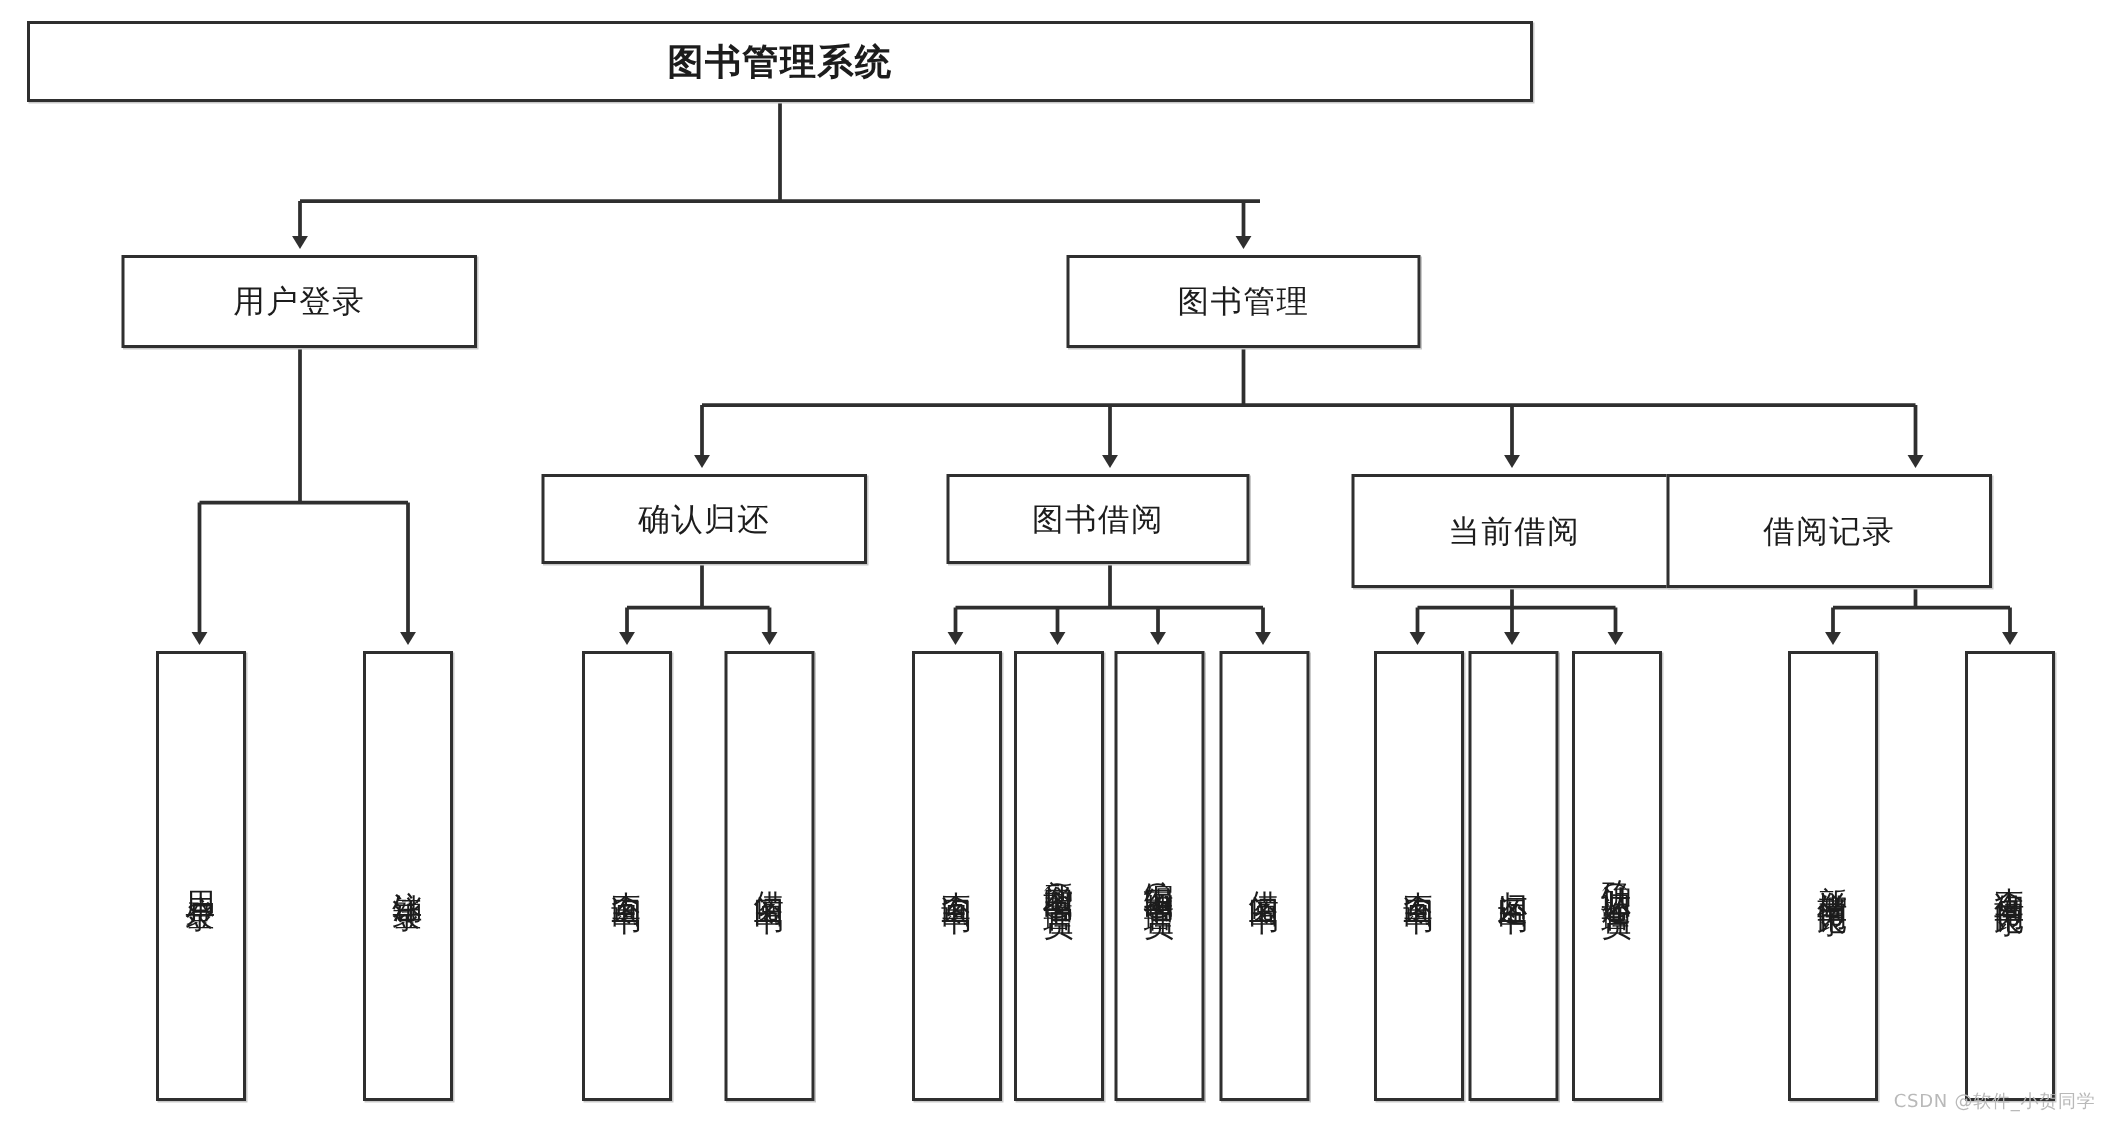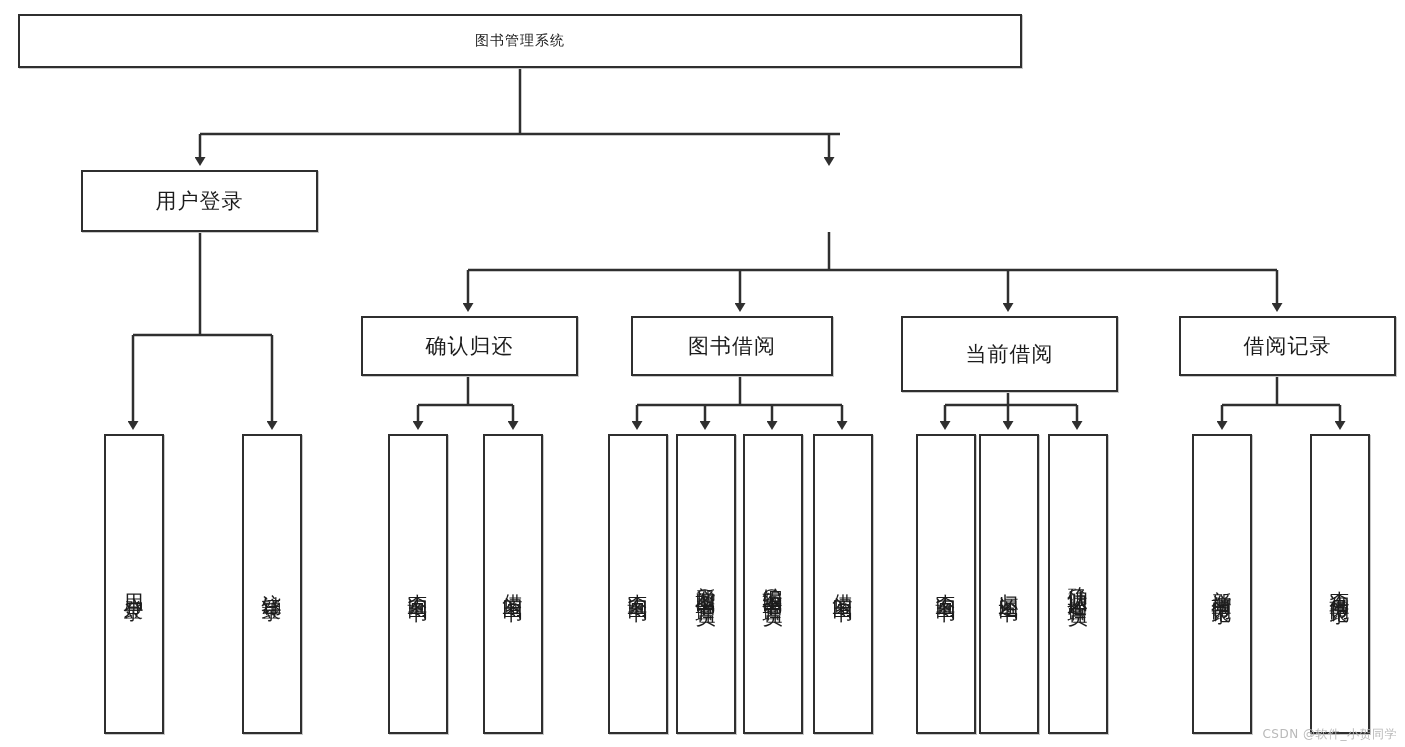--- a/index.html
+++ b/index.html
@@ -33,21 +33,22 @@
     align-items: center;
     justify-content: center;
     color: #1c1c1c;
     box-shadow: 1px 1px 0 #c9c9c9;
   }
   .node.h {
     font-size: 21px;
     letter-spacing: 1px;
   }
   .node.root {
-    font-size: 14px;
+    font-size: 24px;
+    font-weight: bold;
   }
   .node.v {
     font-size: 20px;
   }
   .node.v .vtext {
     writing-mode: vertical-rl;
     text-orientation: upright;
     letter-spacing: 3px;
     line-height: 1;
     white-space: nowrap;
@@ -129,34 +130,37 @@
   </svg>
 
   <div class="node root h" style="left:18px; top:14px; width:1004px; height:54px;">
     <span class="label">图书管理系统</span>
   </div>
 
   <div class="node h" style="left:81px; top:170px; width:237px; height:62px;">
     <span class="label">用户登录</span>
   </div>
 
+  <div class="node h" style="left:711px; top:170px; width:236px; height:62px;">
+    <span class="label">图书管理</span>
+  </div>
 
   <div class="node h" style="left:361px; top:316px; width:217px; height:60px;">
     <span class="label">确认归还</span>
   </div>
 
   <div class="node h" style="left:631px; top:316px; width:202px; height:60px;">
     <span class="label">图书借阅</span>
   </div>
 
   <div class="node h" style="left:901px; top:316px; width:217px; height:76px;">
     <span class="label">当前借阅</span>
   </div>
 
-  <div class="node h" style="left:1179px; top:316px; width:217px; height:60px;text-align:right;">
+  <div class="node h" style="left:1111px; top:316px; width:217px; height:76px;text-align:right;">
     <span class="label">借阅记录</span>
   </div>
 
   <div class="node v" style="left:104px; top:434px; width:60px; height:300px;">
     <span class="vtext">用户登录</span>
   </div>
 
   <div class="node v" style="left:242px; top:434px; width:60px; height:300px;">
     <span class="vtext">注销登录</span>
   </div>

